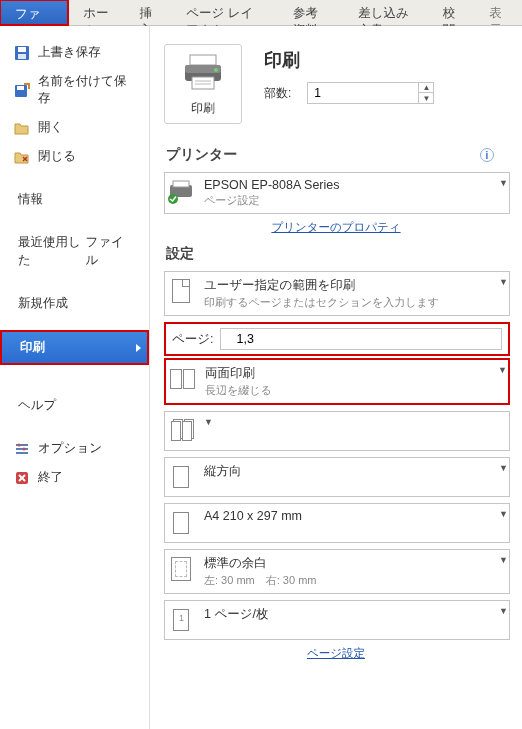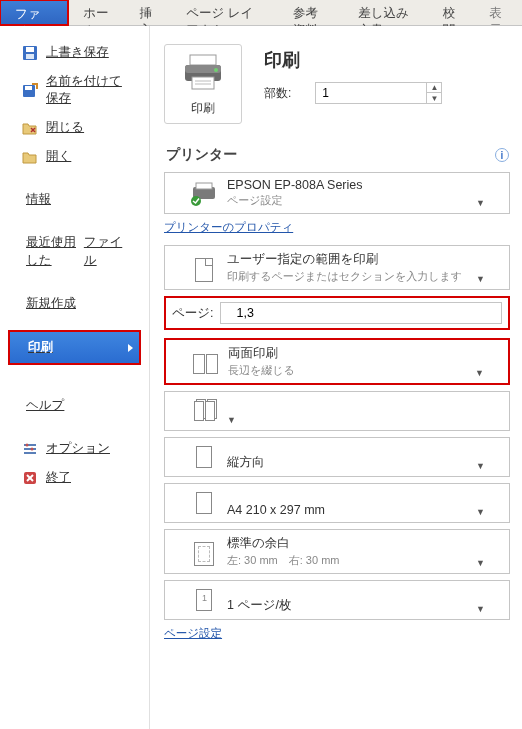--- a/index.html
+++ b/index.html
@@ -2,51 +2,51 @@
 <html><head>
 <meta charset="utf-8">
 <style>
 * { margin: 0; padding: 0; box-sizing: border-box; font-family: "Meiryo", "Yu Gothic", sans-serif; }
 body { width: 522px; height: 729px; background: #fff; font-size: 12px; color: #333; overflow: hidden; }
 .ribbon { height: 26px; background: #eeece7; display: flex; border-bottom: 1px solid #c5c5c5; }
 .ribbon .tab { padding: 5px 14px 4px; font-size: 12.5px; color: #444; cursor: pointer; }
 .ribbon .tab.file { background: linear-gradient(#3e7ed6,#2f66c2); color: #fff; border: 2px solid #d40000; border-bottom: 2px solid #d40000; margin: -1px 0 -1px -1px; }
 .ribbon .tab.last { color:#777; }
 .main { display: flex; height: calc(100% - 26px); }
-.sidebar { width: 150px; background: #fff; border-right: 1px solid #e0e0e0; padding: 12px 8px; text-decoration: underline; }
+.sidebar { width: 150px; background: #fff; border-right: 1px solid #e0e0e0; padding: 12px 0; }
 .sb-item { display: flex; align-items: center; padding: 6px 14px; font-size: 12.5px; color: #333; cursor: pointer; }
 .sb-item.noicon { padding-left: 18px; }
 .sb-item .ic { width: 16px; height: 16px; margin-right: 8px; display: inline-flex; align-items: center; justify-content: center; }
 .sb-item.multiline { flex-direction: row; align-items: flex-start; padding: 6px 18px; line-height: 1.4; }
 .sb-item.active { background: linear-gradient(#3f86e0,#2a6cd0); color: #fff; border: 2px solid #d40000; margin: -2px 0; padding: 7px 14px 7px 18px; font-weight: bold; position: relative; }
 .sb-item.active::after { content: ""; position: absolute; right: 6px; top: 50%; width: 0; height: 0; border-left: 5px solid #fff; border-top: 4px solid transparent; border-bottom: 4px solid transparent; transform: translateY(-50%); }
 .sb-gap { height: 14px; }
 .content { flex: 1; background: #fff; padding: 18px 12px 12px 14px; }
 .print-top { display: flex; align-items: flex-start; gap: 22px; margin-bottom: 22px; }
 .print-btn { display: flex; flex-direction: column; align-items: center; width: 78px; padding: 6px; border: 1px solid #d0d0d0; border-radius: 3px; background: #fff; }
 .print-btn .lbl { margin-top: 6px; font-size: 12px; }
 .print-info { display: flex; flex-direction: column; gap: 10px; padding-top: 4px; }
 .print-title { font-size: 18px; font-weight: bold; color: #333; }
-.copies-row { display: flex; align-items: center; gap: 24px; justify-content: space-between; }
+.copies-row { display: flex; align-items: center; gap: 16px; justify-content: space-between; }
 .copies-row .num { display: flex; align-items: center; border: 1px solid #c5c5c5; }
 .copies-row .num input { width: 110px; border: none; padding: 3px 6px; font-size: 12px; }
 .spin { display: flex; flex-direction: column; border-left: 1px solid #c5c5c5; }
 .spin span { width: 14px; height: 10px; font-size: 8px; display: flex; align-items: center; justify-content: center; color: #555; }
 .spin span:first-child { border-bottom: 1px solid #c5c5c5; }
-.section-hdr { font-size: 14px; font-weight: bold; color: #444; margin: 6px 1px 8px 2px; display: flex; justify-content: space-between; align-items: center; }
+.section-hdr { font-size: 14px; font-weight: bold; color: #444; margin: 6px 16px 8px 2px; display: flex; justify-content: space-between; align-items: center; }
 .info-i { width: 14px; height: 14px; border: 1px solid #88aee0; border-radius: 50%; font-size: 10px; color: #3a72c8; display: inline-flex; align-items: center; justify-content: center; }
-.drop { display: flex; align-items: flex-end; border: 1px solid #c5c5c5; padding: 5px 24px; margin-bottom: 6px; background: #fff; position: relative; }
+.drop { display: flex; align-items: flex-start; border: 1px solid #c5c5c5; padding: 5px 1px; margin-bottom: 6px; background: #fff; position: relative; }
 .drop .ic { width: 30px; height: 28px; margin-right: 8px; display: flex; align-items: center; justify-content: center; flex-shrink: 0; }
 .drop .tx { flex: 1; display: flex; flex-direction: column; }
 .drop .tx .t1 { font-size: 12.5px; color: #333; }
 .drop .tx .t2 { font-size: 11px; color: #888; margin-top: 1px; }
 .drop .chev { color: #555; font-size: 9px; }
-.link-row { text-align: left; margin: 2px 2px 10px 0; }
+.link-row { text-align: center; margin: 2px 2px 10px 0; }
 .link-row a { color: #2255aa; font-size: 11.5px; text-decoration: underline; }
-.pages-row { display: flex; align-items: center; border: 2.5px solid #d40000; padding: 4px 6px; margin-bottom: 8px; }
+.pages-row { display: flex; align-items: center; border: 2.5px solid #d40000; padding: 4px 6px; margin-bottom: 2px; }
 .pages-row .lbl { font-size: 12.5px; margin-right: 6px; }
 .pages-row input { flex: 1; border: 1px solid #c5c5c5; padding: 3px 16px; font-size: 12.5px; }
 .drop.hl { border: 2.5px solid #d40000; }
 .page-icon-rect { width: 18px; height: 24px; border: 1.5px solid #888; background: #fff; position: relative; }
 .page-icon-rect::before { content:""; position:absolute; top:0; right:0; width:6px; height:6px; background:#fff; border-left:1.5px solid #888; border-bottom:1.5px solid #888; }
 .two-pages { display:flex; gap:1px; }
 .two-pages .pg { width:12px; height:20px; border:1.2px solid #888; background:#fff; }
 .collate { display:flex; gap:1px; }
 .collate .stk { width:10px; height:20px; border:1.2px solid #888; background:#fff; box-shadow: 2px -2px 0 -1px #fff, 2px -2px 0 0 #888; }
 .portrait { width:16px; height:22px; border:1.2px solid #888; background:#fff; }
@@ -89,33 +89,33 @@
             <rect x="3" y="4" width="7" height="4" fill="#fff"></rect>
             <path d="M10 2 L15 2 L15 7" stroke="#d08a2a" stroke-width="2" fill="none"></path>
           </svg>
         </span>
       <span>名前を付けて保存</span>
     </div>
     <div class="sb-item">
       <span class="ic">
           <svg width="16" height="16">
             <path d="M1 4 L6 4 L7 6 L14 6 L14 14 L1 14 Z" fill="#e8c979" stroke="#c09840"></path>
+          </svg>
+        </span>
+      <span>開く</span>
+    </div>
+    <div class="sb-item">
+      <span class="ic">
+          <svg width="16" height="16">
+            <path d="M1 4 L6 4 L7 6 L14 6 L14 14 L1 14 Z" fill="#e8c979" stroke="#c09840"></path>
             <line x1="9" y1="8" x2="13" y2="12" stroke="#b03030" stroke-width="1.5"></line>
             <line x1="13" y1="8" x2="9" y2="12" stroke="#b03030" stroke-width="1.5"></line>
           </svg>
         </span>
       <span>閉じる</span>
-    </div>
-    <div class="sb-item">
-      <span class="ic">
-          <svg width="16" height="16">
-            <path d="M1 4 L6 4 L7 6 L14 6 L14 14 L1 14 Z" fill="#e8c979" stroke="#c09840"></path>
-          </svg>
-        </span>
-      <span>開く</span>
     </div>
     <div class="sb-gap"></div>
     <div class="sb-item noicon">
         <span>情報</span>
       </div>
     <div class="sb-gap"></div>
     <div class="sb-item multiline">
       <span>最近使用した</span>
       <span>ファイル</span>
     </div>
@@ -200,20 +200,23 @@
           </svg>
         </span>
       <div class="tx">
           <span class="t1">EPSON EP-808A Series</span>
           <span class="t2">ページ設定</span>
         </div>
       <span class="chev">▼</span>
     </div>
     <div class="link-row"><a href="#">プリンターのプロパティ</a></div>
 
+    <div class="section-hdr">
+        <span>設定</span>
+      </div>
 
     <div class="drop">
       <span class="ic">
           <div class="page-icon-rect"></div>
         </span>
       <div class="tx">
           <span class="t1">ユーザー指定の範囲を印刷</span>
           <span class="t2">印刷するページまたはセクションを入力します</span>
         </div>
       <span class="chev">▼</span>

